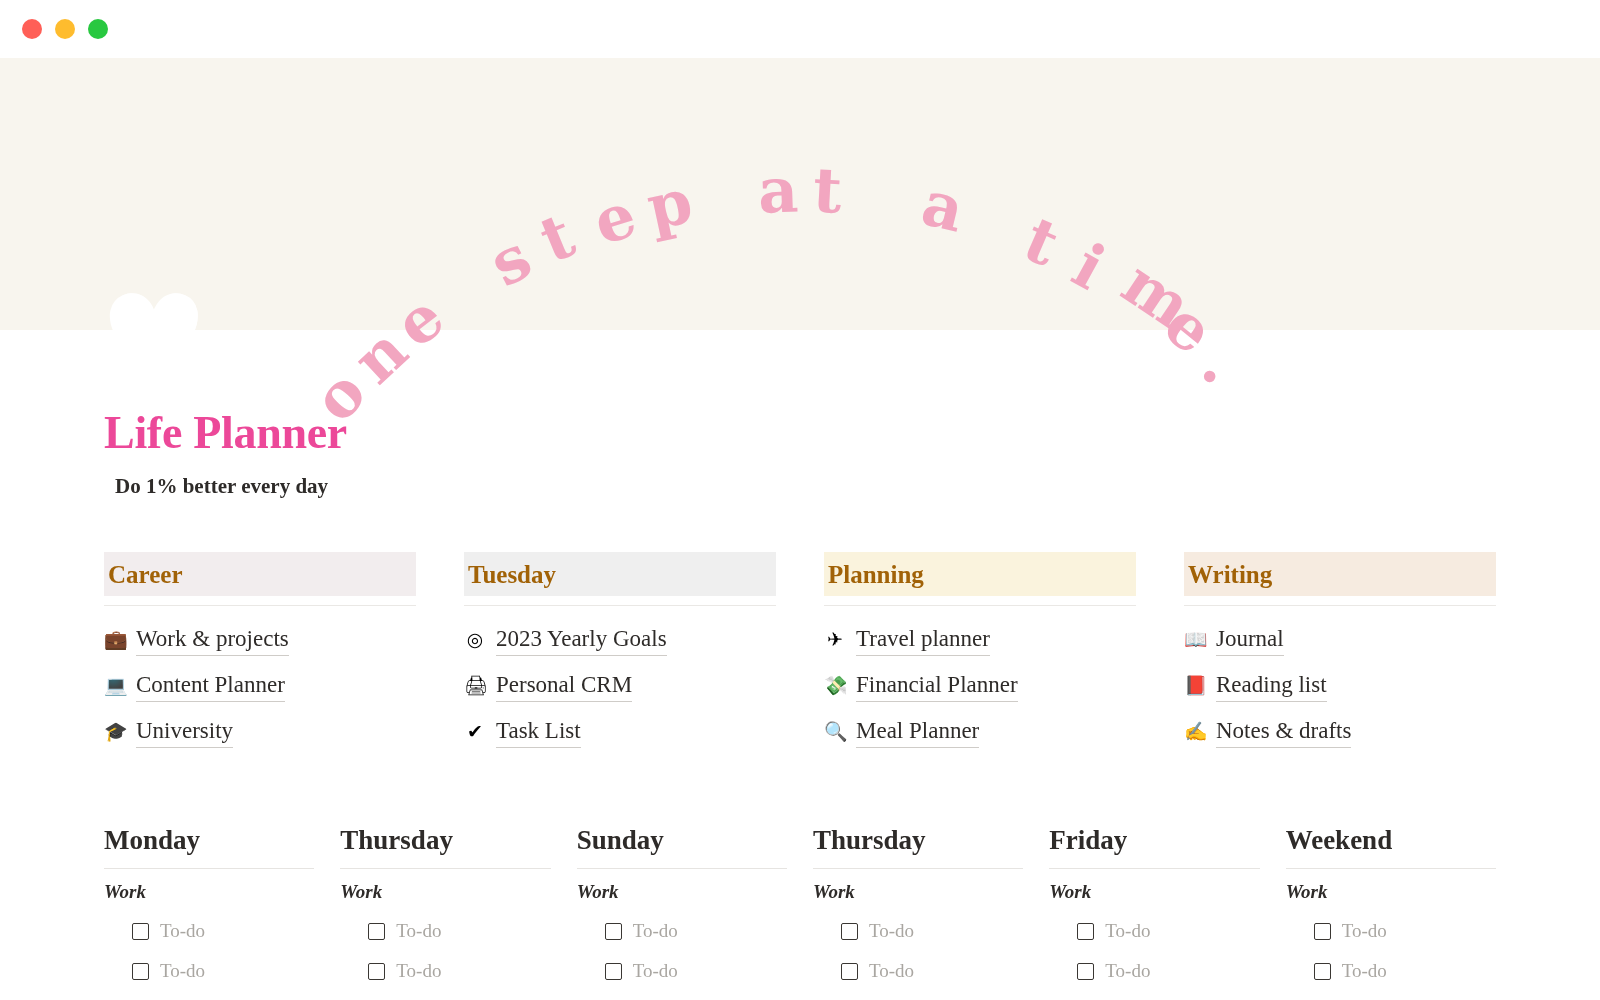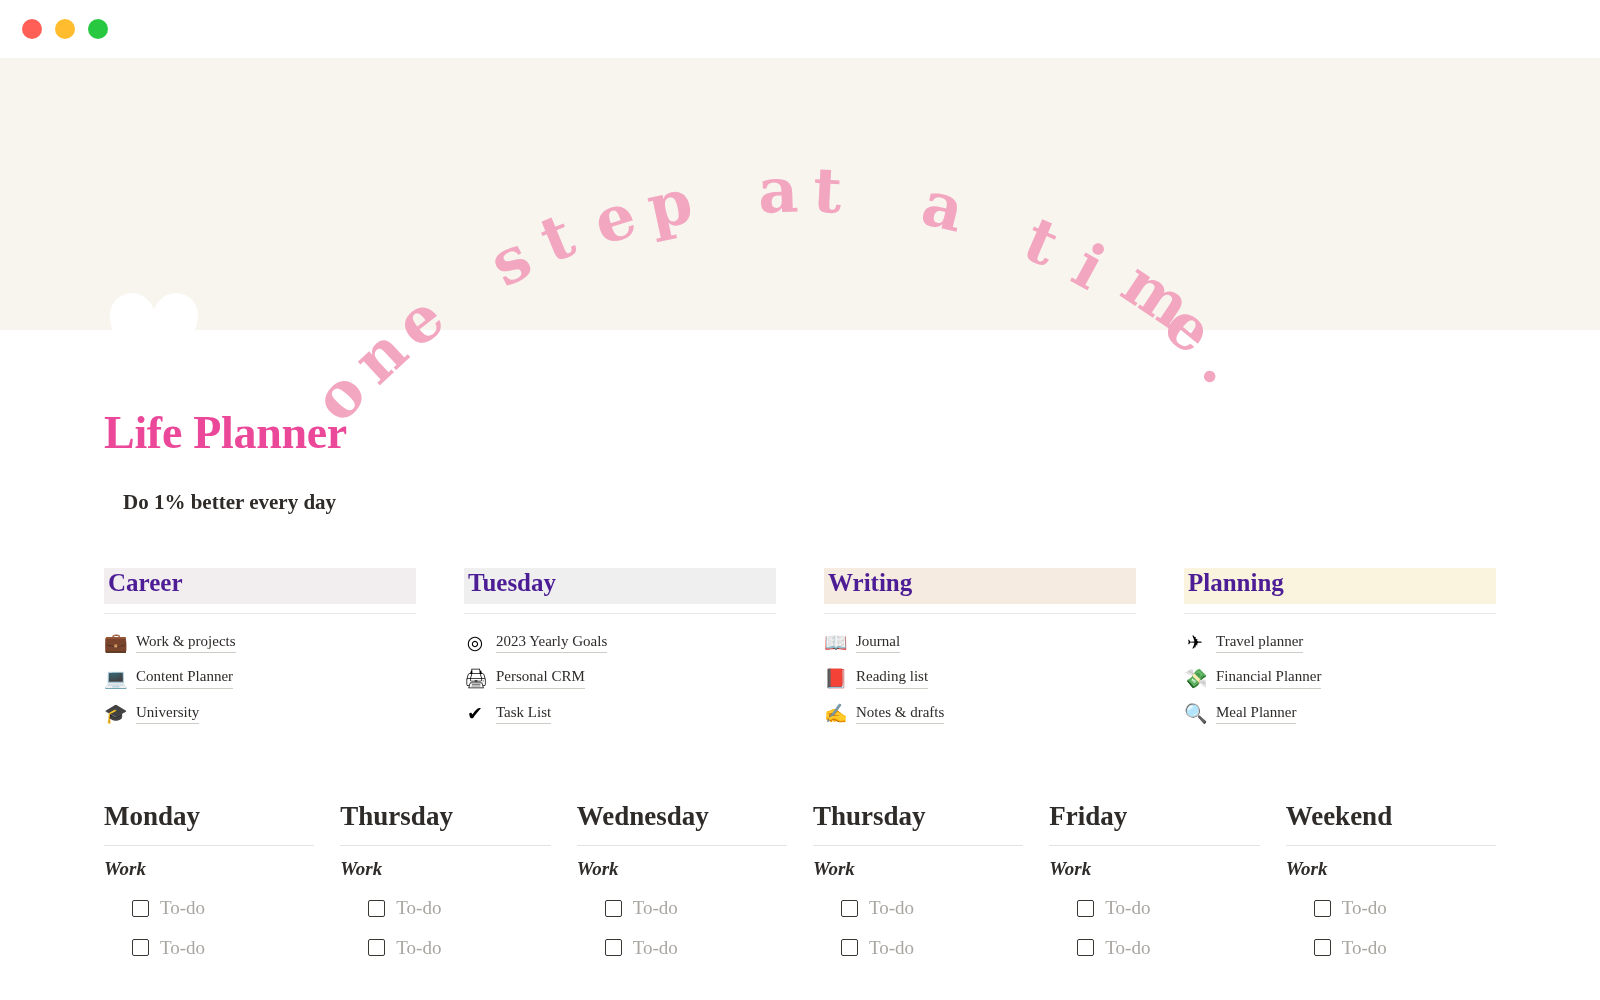--- a/index.html
+++ b/index.html
@@ -69,24 +69,24 @@
     box-sizing: border-box;
   }
   .page-title {
     margin: 76px 0 0 0;
     font-size: 46px;
     font-weight: 700;
     color: #ec4899;
     letter-spacing: -0.3px;
   }
   .subtitle-quote {
-    margin-top: 28px;
+    margin-top: 12px;
     display: flex;
     align-items: center;
-    gap: 16px;
+    gap: 8px;
   }
   .quote-bar {
     width: 3px;
     background: #2E2B29;
     flex: 0 0 3px;
   }
   .subtitle-text {
     font-size: 21px;
     font-weight: 700;
     color: #2E2B29;
@@ -97,22 +97,22 @@
   
   .categories {
     display: flex;
     gap: 48px;
     margin-top: 52px;
   }
   .cat-col { flex: 1 1 0; min-width: 0; }
   .cat-heading {
     font-size: 25px;
     font-weight: 700;
-    color: #4c1d95;
-    padding: 0 8px 6px 4px;
+    color: #a16207;
+    padding: 8px 8px 6px 4px;
     line-height: 1.18;
   }
   .cat-rule {
     height: 1px;
     background: #EAE8E5;
     margin-top: 9px;
   }
   .cat-list { margin-top: 18px; }
   .cat-item {
     display: flex;
@@ -121,21 +121,21 @@
     margin-bottom: 14px;
   }
   .cat-emoji {
     font-size: 19px;
     line-height: 1;
     width: 22px;
     flex: 0 0 22px;
     text-align: center;
   }
   .cat-label {
-    font-size: 15px;
+    font-size: 23px;
     color: #2E2B29;
     border-bottom: 1px solid #CFCCC8;
     padding-bottom: 1px;
     line-height: 1.3;
   }
 
   
   .weekdays {
     display: flex;
     gap: 26px;
@@ -253,55 +253,55 @@
             <span class="cat-emoji">🖨</span>
             <span class="cat-label">Personal CRM</span>
           </div>
           <div class="cat-item">
             <span class="cat-emoji">✔</span>
             <span class="cat-label">Task List</span>
           </div>
         </div>
       </div>
       <div class="cat-col">
+        <div class="cat-heading" style="background: rgb(250, 243, 221);">Planning</div>
+        <div class="cat-rule"></div>
+        <div class="cat-list">
+          <div class="cat-item">
+            <span class="cat-emoji">✈</span>
+            <span class="cat-label">Travel planner</span>
+          </div>
+          <div class="cat-item">
+            <span class="cat-emoji">💸</span>
+            <span class="cat-label">Financial Planner</span>
+          </div>
+          <div class="cat-item">
+            <span class="cat-emoji">🔍</span>
+            <span class="cat-label">Meal Planner</span>
+          </div>
+        </div>
+      </div>
+      <div class="cat-col">
         <div class="cat-heading" style="background: rgb(246, 235, 224);">Writing</div>
         <div class="cat-rule"></div>
         <div class="cat-list">
           <div class="cat-item">
             <span class="cat-emoji">📖</span>
             <span class="cat-label">Journal</span>
           </div>
           <div class="cat-item">
             <span class="cat-emoji">📕</span>
             <span class="cat-label">Reading list</span>
           </div>
           <div class="cat-item">
             <span class="cat-emoji">✍</span>
             <span class="cat-label">Notes &amp; drafts</span>
           </div>
         </div>
       </div>
-      <div class="cat-col">
-        <div class="cat-heading" style="background: rgb(250, 243, 221);">Planning</div>
-        <div class="cat-rule"></div>
-        <div class="cat-list">
-          <div class="cat-item">
-            <span class="cat-emoji">✈</span>
-            <span class="cat-label">Travel planner</span>
-          </div>
-          <div class="cat-item">
-            <span class="cat-emoji">💸</span>
-            <span class="cat-label">Financial Planner</span>
-          </div>
-          <div class="cat-item">
-            <span class="cat-emoji">🔍</span>
-            <span class="cat-label">Meal Planner</span>
-          </div>
-        </div>
-      </div>
     </div>
 
   <div class="weekdays">
       <div class="day-col">
         <div class="day-heading">Monday</div>
         <div class="day-rule"></div>
         <div class="day-group-label">Work</div>
         <div class="todo-row">
           <div class="checkbox"></div>
           <div class="todo-label">To-do</div>
@@ -318,21 +318,21 @@
         <div class="todo-row">
           <div class="checkbox"></div>
           <div class="todo-label">To-do</div>
         </div>
         <div class="todo-row">
           <div class="checkbox"></div>
           <div class="todo-label">To-do</div>
         </div>
       </div>
       <div class="day-col">
-        <div class="day-heading">Wednesday</div>
+        <div class="day-heading">Sunday</div>
         <div class="day-rule"></div>
         <div class="day-group-label">Work</div>
         <div class="todo-row">
           <div class="checkbox"></div>
           <div class="todo-label">To-do</div>
         </div>
         <div class="todo-row">
           <div class="checkbox"></div>
           <div class="todo-label">To-do</div>
         </div>

